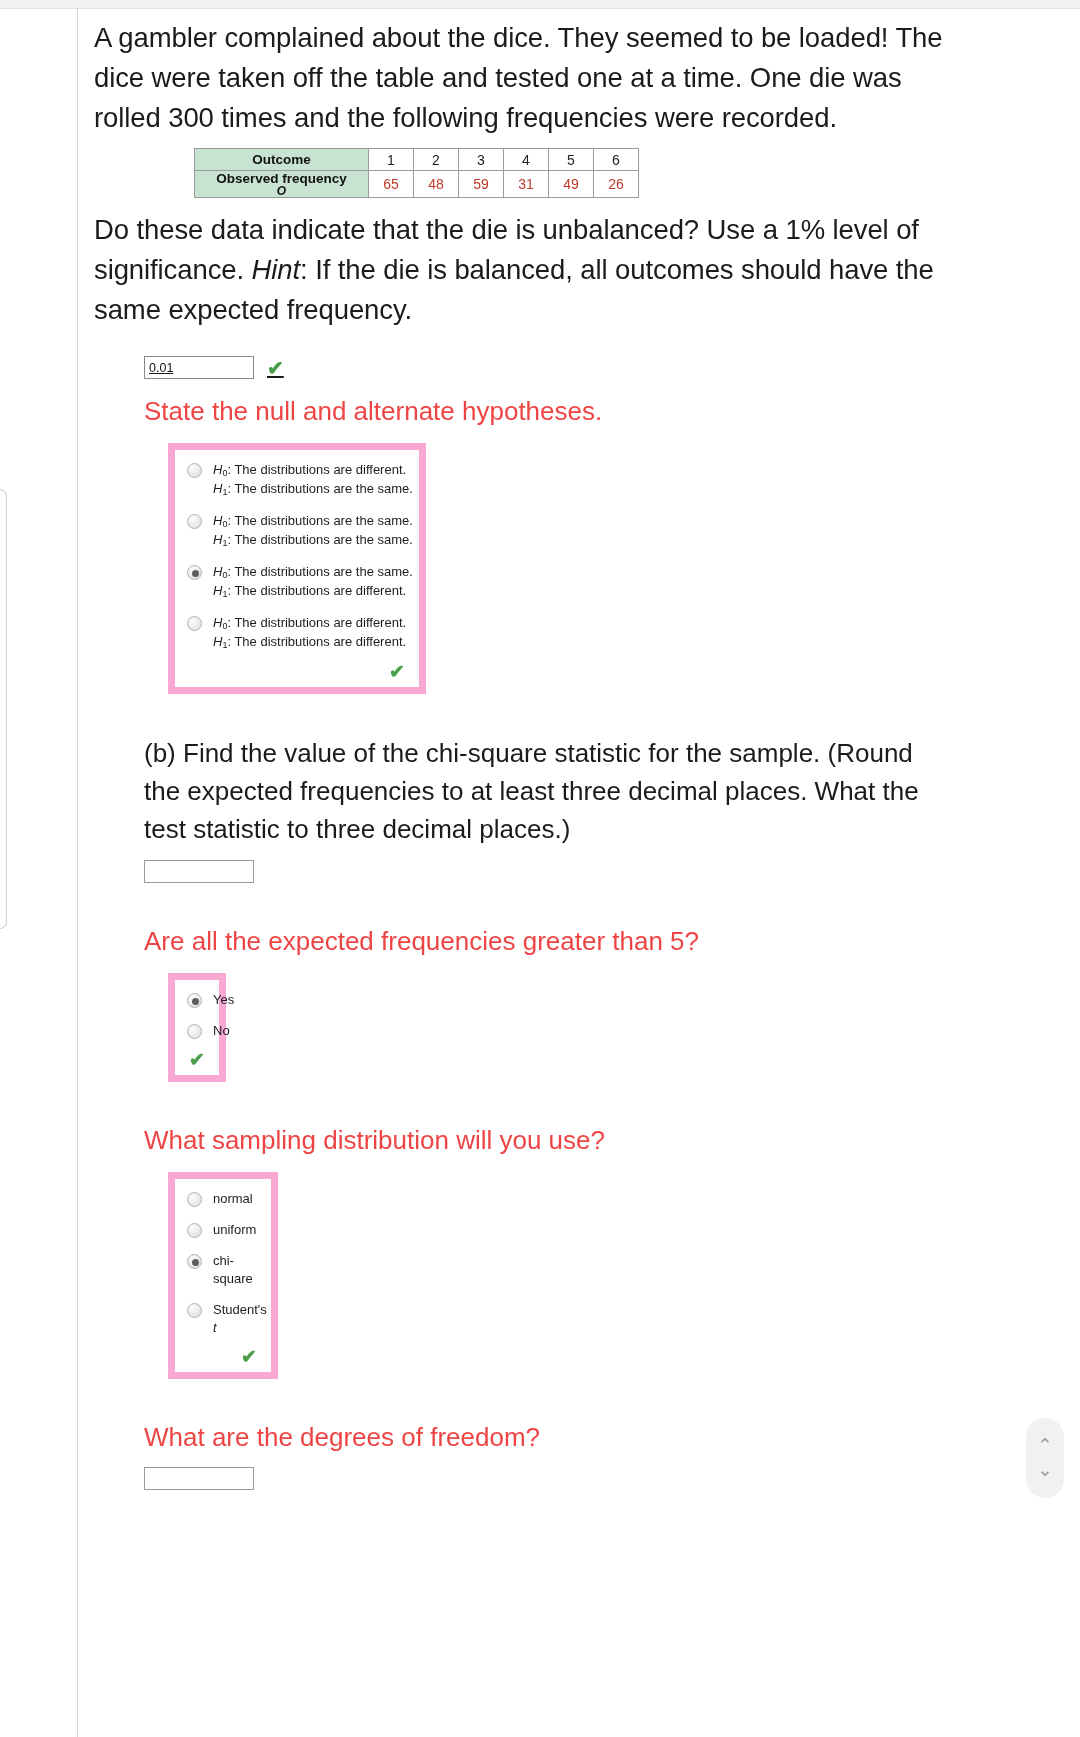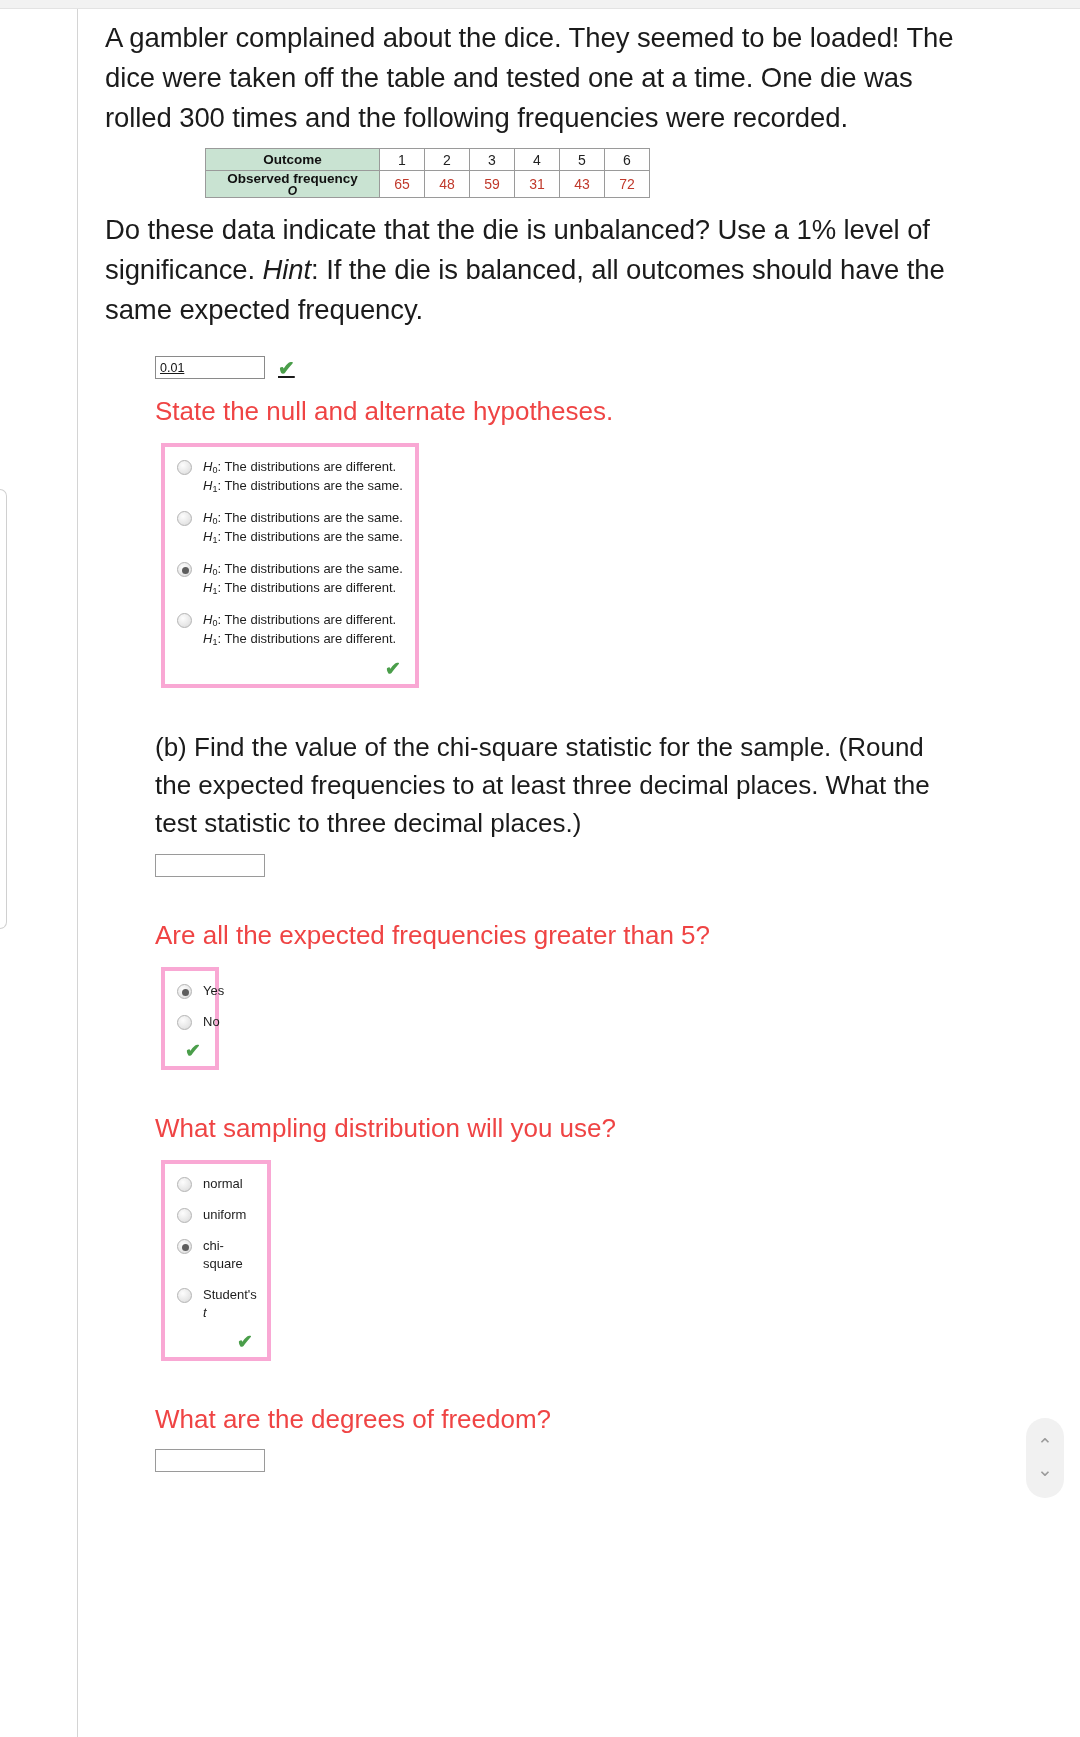--- a/index.html
+++ b/index.html
@@ -26,21 +26,21 @@
     position:absolute; top:9px; left:0; width:77px; height:1728px;
     background:#ffffff;
   }
   .drag-handle{
     position:absolute; left:-3px; top:480px; width:10px; height:440px;
     border:1px solid #d0d0d0; border-left:none;
     border-radius:0 7px 7px 0; background:#fff;
   }
 
   
-  .content{ position:absolute; left:105px; top:18px; width:860px; }
+  .content{ position:absolute; left:94px; top:18px; width:860px; }
 
   .para{
     font-size:27.5px; line-height:40px; color:#1b1b1b;
     letter-spacing:-0.1px; font-weight:400;
   }
   .para.second{ margin-top:12px; }
   .para i{ font-style:italic; }
 
   
   .freq-wrap{ margin-top:10px; margin-left:100px; }
@@ -88,22 +88,22 @@
     outline:none;
   }
   input.answer.empty{ border-color:#9a9a9a; }
   .tick{
     color:#4a9e4a; font-size:20px; line-height:20px; margin-left:13px;
     font-weight:bold;
   }
 
   
   .radio-group{
-    margin-left:56px; margin-top:14px;
-    border:4px solid #f9a8d4;
+    margin-left:74px; margin-top:14px;
+    border:7px solid #f9a8d4;
     background:#fff;
     display:inline-block;
     padding:11px 12px 4px 12px;
     position:relative;
   }
   .radio-group.w-hyp{ width:258px; }
   .radio-group.w-yn{ width:58px; }
   .radio-group.w-dist{ width:110px; }
 
   .opt{ display:flex; align-items:flex-start; margin-bottom:13px; }
@@ -170,22 +170,22 @@
       </tr>
       <tr>
         <td class="lab">
           <span>Observed frequency</span>
           <span class="sub">O</span>
         </td>
         <td class="val">65</td>
         <td class="val">48</td>
         <td class="val">59</td>
         <td class="val">31</td>
-        <td class="val">43</td>
-        <td class="val">72</td>
+        <td class="val">49</td>
+        <td class="val">26</td>
       </tr>
     </tbody>
       </table>
   </div>
 
   <div class="para second"><span>Do these data indicate that the die is unbalanced? Use a 1% level of significance. </span><i>Hint</i><span>: If the die is balanced, all outcomes should have the same expected frequency.</span></div>
 
   <div class="spacer-sm"></div>
 
 

